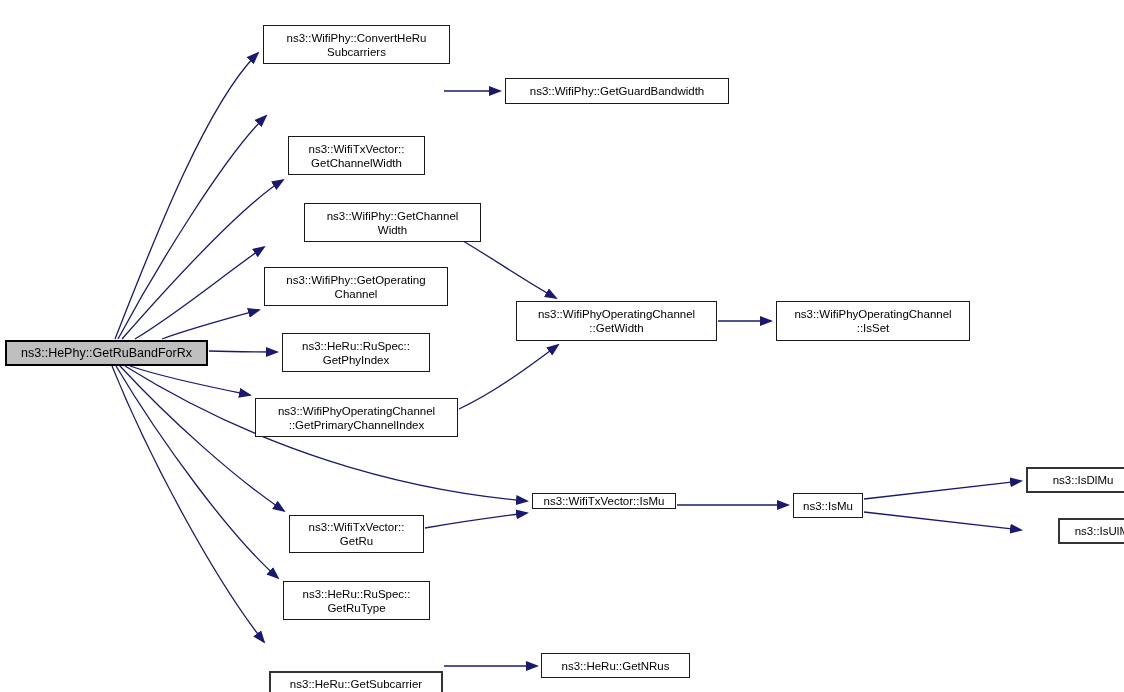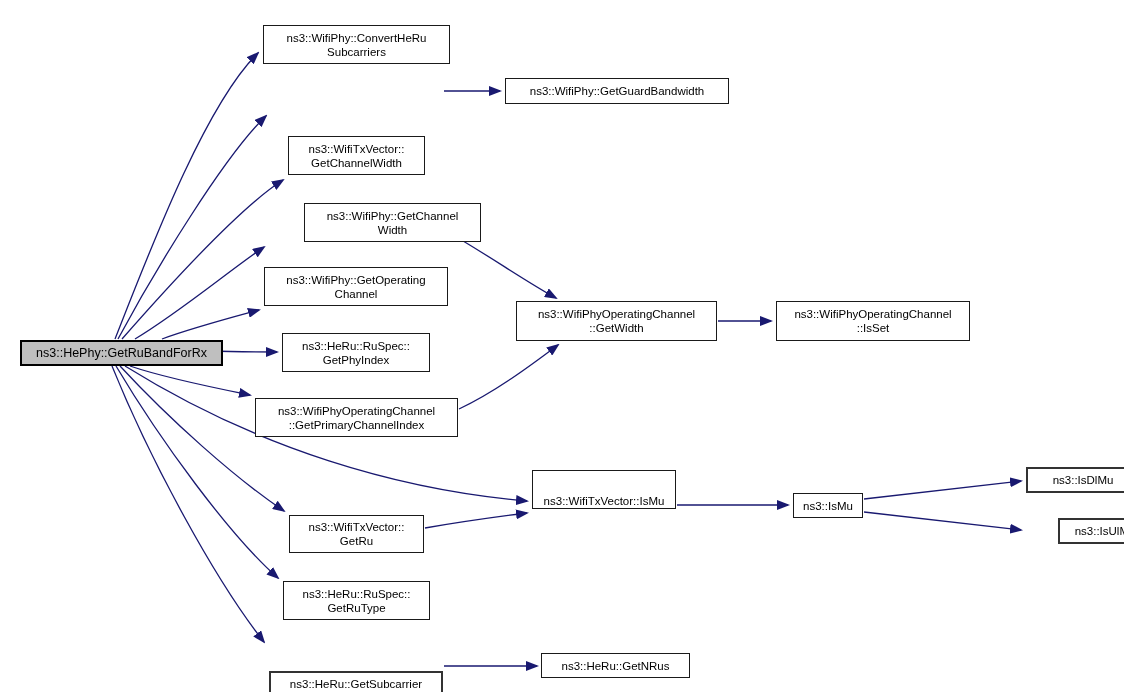--- a/index.html
+++ b/index.html
@@ -81,21 +81,21 @@
     <path class="edge" d="M446,231 C485,253 525,281 556,298" marker-end="url(#arrow)"></path>
     <path class="edge" d="M459,409 C495,392 530,366 558,345" marker-end="url(#arrow)"></path>
     <path class="edge" d="M718,321 L771,321" marker-end="url(#arrow)"></path>
     <path class="edge" d="M425,528 C460,522 495,517 527,513" marker-end="url(#arrow)"></path>
     <path class="edge" d="M677,505 L788,505" marker-end="url(#arrow)"></path>
     <path class="edge" d="M864,499 L1021,481" marker-end="url(#arrow)"></path>
     <path class="edge" d="M864,512 L1021,530" marker-end="url(#arrow)"></path>
     <path class="edge" d="M444,666 L537,666" marker-end="url(#arrow)"></path>
   </svg>
 
-  <div class="node root" style="left:5px; top:340px; width:203px; height:26px;margin-left:15px;">
+  <div class="node root" style="left:5px; top:340px; width:203px; height:26px;">
     <span>ns3::HePhy::GetRuBandForRx</span>
   </div>
 
   <div class="node" style="left:263px; top:18px; width:187px; height:39px;margin-top:7px;">
     <span>ns3::WifiPhy::ConvertHeRu
 Subcarriers</span>
   </div>
 
 
   <div class="node" style="left:505px; top:78px; width:224px; height:26px;">
@@ -130,21 +130,21 @@
   <div class="node" style="left:516px; top:301px; width:201px; height:40px;">
     <span>ns3::WifiPhyOperatingChannel
 ::GetWidth</span>
   </div>
 
   <div class="node" style="left:776px; top:301px; width:194px; height:40px;">
     <span>ns3::WifiPhyOperatingChannel
 ::IsSet</span>
   </div>
 
-  <div class="node" style="left:532px; top:470px; width:144px; height:39px;align-items:flex-end;">
+  <div class="node" style="left:532px; top:493px; width:144px; height:16px;align-items:flex-end;">
     <span>ns3::WifiTxVector::IsMu</span>
   </div>
 
   <div class="node" style="left:793px; top:493px; width:70px; height:25px;">
     <span>ns3::IsMu</span>
   </div>
 
   <div class="node bold-border" style="left:1026px; top:467px; width:114px; height:26px;">
     <span>ns3::IsDlMu</span>
   </div>

